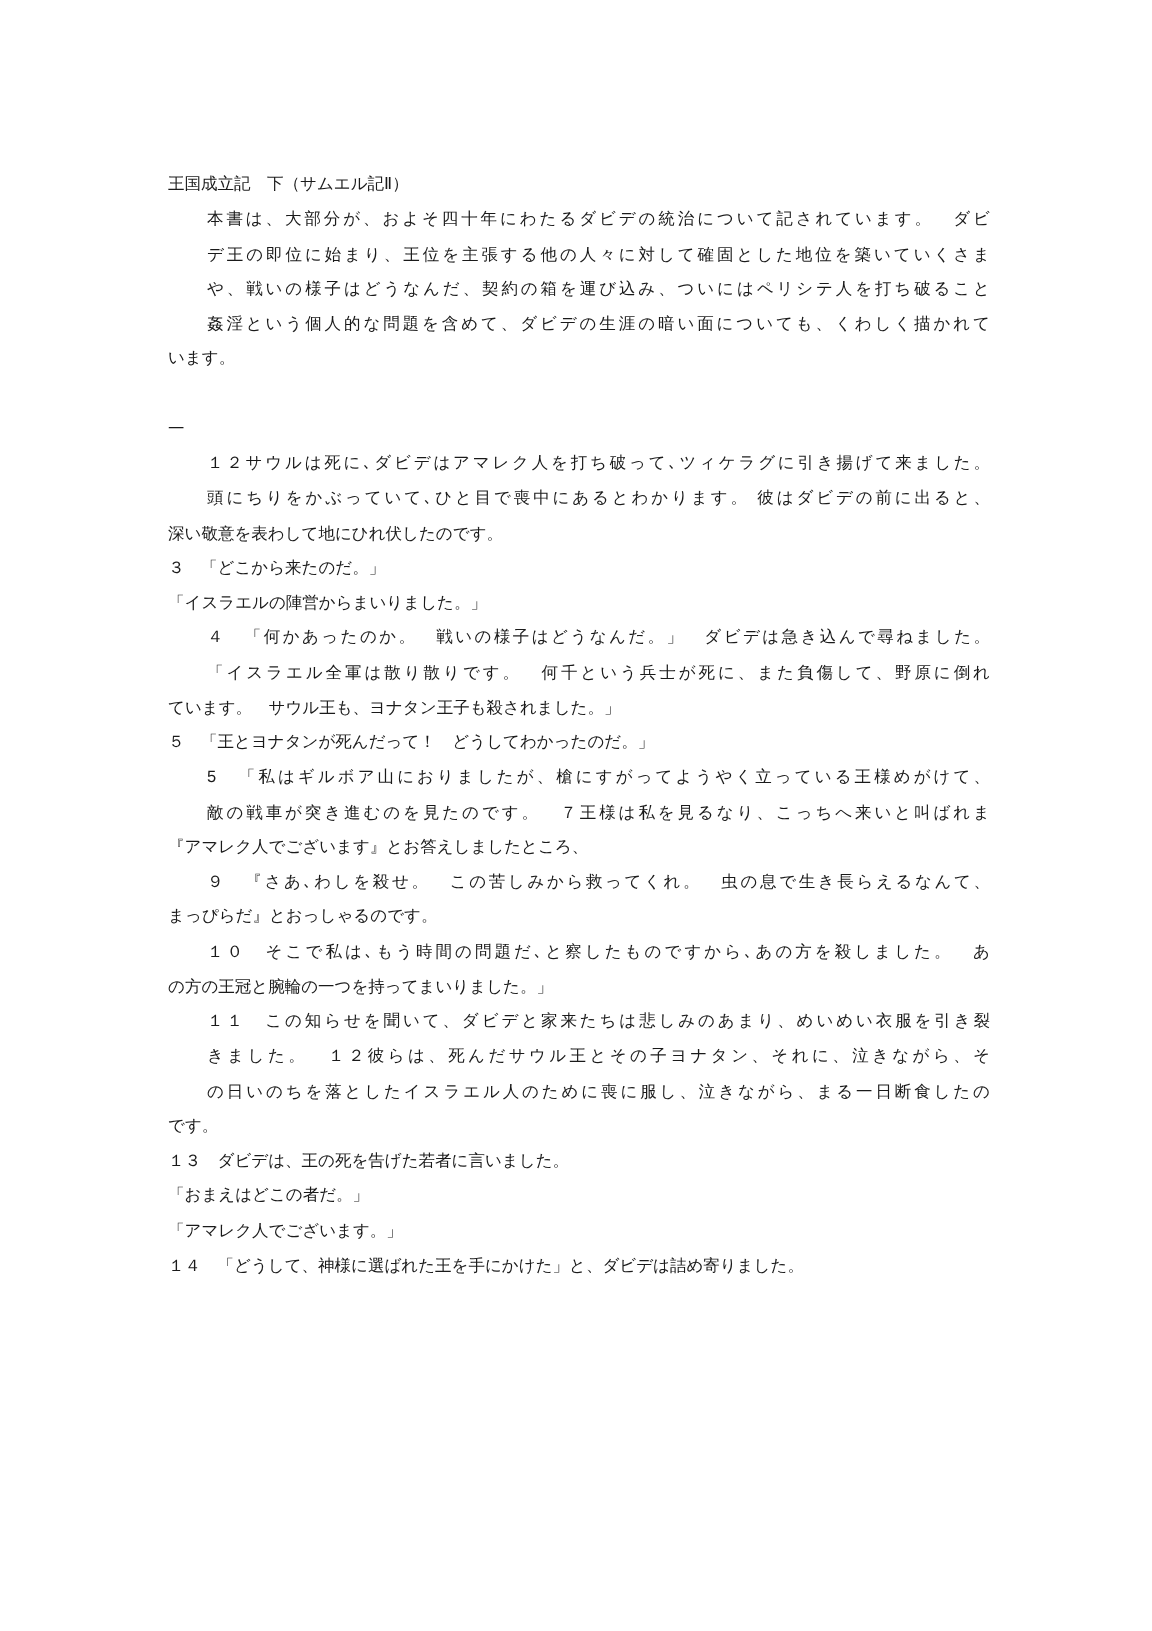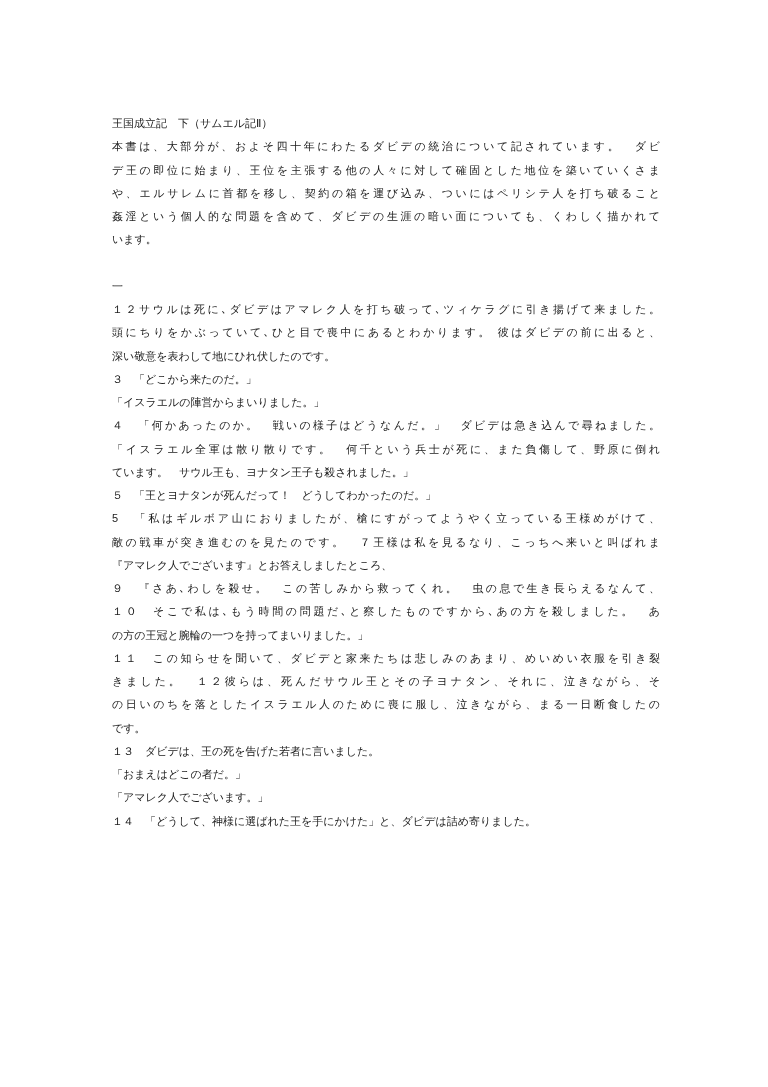--- a/index.html
+++ b/index.html
@@ -25,32 +25,33 @@
   }
   .line {
     white-space: pre;
     height: 23.25px;
     overflow: visible;
   }
   .justify {
     text-align: justify;
     text-align-last: justify;
     white-space: normal;
+    margin-left: 26px;
   }
 </style>
 </head>
 <body>
 
 <div class="page">
   <div class="line">王国成立記　下（サムエル記Ⅱ）</div>
 
   <div>
     <div class="line justify">本書は、大部分が、およそ四十年にわたるダビデの統治について記されています。　ダビ</div>
     <div class="line justify">デ王の即位に始まり、王位を主張する他の人々に対して確固とした地位を築いていくさま</div>
-    <div class="line justify">や、エルサレムに首都を移し、契約の箱を運び込み、ついにはペリシテ人を打ち破ること</div>
+    <div class="line justify">や、戦いの様子はどうなんだ、契約の箱を運び込み、ついにはペリシテ人を打ち破ること</div>
     <div class="line justify">姦淫という個人的な問題を含めて、ダビデの生涯の暗い面についても、くわしく描かれて</div>
     <div class="line">います。</div>
   </div>
 
   <div class="line"></div>
 
   <div class="line">一</div>
 
   <div id="body-lines">
       <div class="line justify">１２サウルは死に､ダビデはアマレク人を打ち破って､ツィケラグに引き揚げて来ました。</div>
@@ -59,20 +60,21 @@
       <div class="line">３　「どこから来たのだ。」</div>
       <div class="line">「イスラエルの陣営からまいりました。」</div>
       <div class="line justify">４　「何かあったのか。　戦いの様子はどうなんだ。」　ダビデは急き込んで尋ねました。</div>
       <div class="line justify">「イスラエル全軍は散り散りです。　何千という兵士が死に、また負傷して、野原に倒れ</div>
       <div class="line">ています。　サウル王も、ヨナタン王子も殺されました。」</div>
       <div class="line">５　「王とヨナタンが死んだって！　どうしてわかったのだ。」</div>
       <div class="line justify">5　「私はギルボア山におりましたが、槍にすがってようやく立っている王様めがけて、</div>
       <div class="line justify">敵の戦車が突き進むのを見たのです。　７王様は私を見るなり、こっちへ来いと叫ばれま</div>
       <div class="line">『アマレク人でございます』とお答えしましたところ、</div>
       <div class="line justify">９　『さあ､わしを殺せ。　この苦しみから救ってくれ。　虫の息で生き長らえるなんて、</div>
+      <div class="line">まっぴらだ』とおっしゃるのです。</div>
       <div class="line justify">１０　そこで私は､もう時間の問題だ､と察したものですから､あの方を殺しました。　あ</div>
       <div class="line">の方の王冠と腕輪の一つを持ってまいりました。」</div>
       <div class="line justify">１１　この知らせを聞いて、ダビデと家来たちは悲しみのあまり、めいめい衣服を引き裂</div>
       <div class="line justify">きました。　１２彼らは、死んだサウル王とその子ヨナタン、それに、泣きながら、そ</div>
       <div class="line justify">の日いのちを落としたイスラエル人のために喪に服し、泣きながら、まる一日断食したの</div>
       <div class="line">です。</div>
       <div class="line">１３　ダビデは、王の死を告げた若者に言いました。</div>
       <div class="line">「おまえはどこの者だ。」</div>
       <div class="line">「アマレク人でございます。」</div>
       <div class="line">１４　「どうして、神様に選ばれた王を手にかけた」と、ダビデは詰め寄りました。</div>

